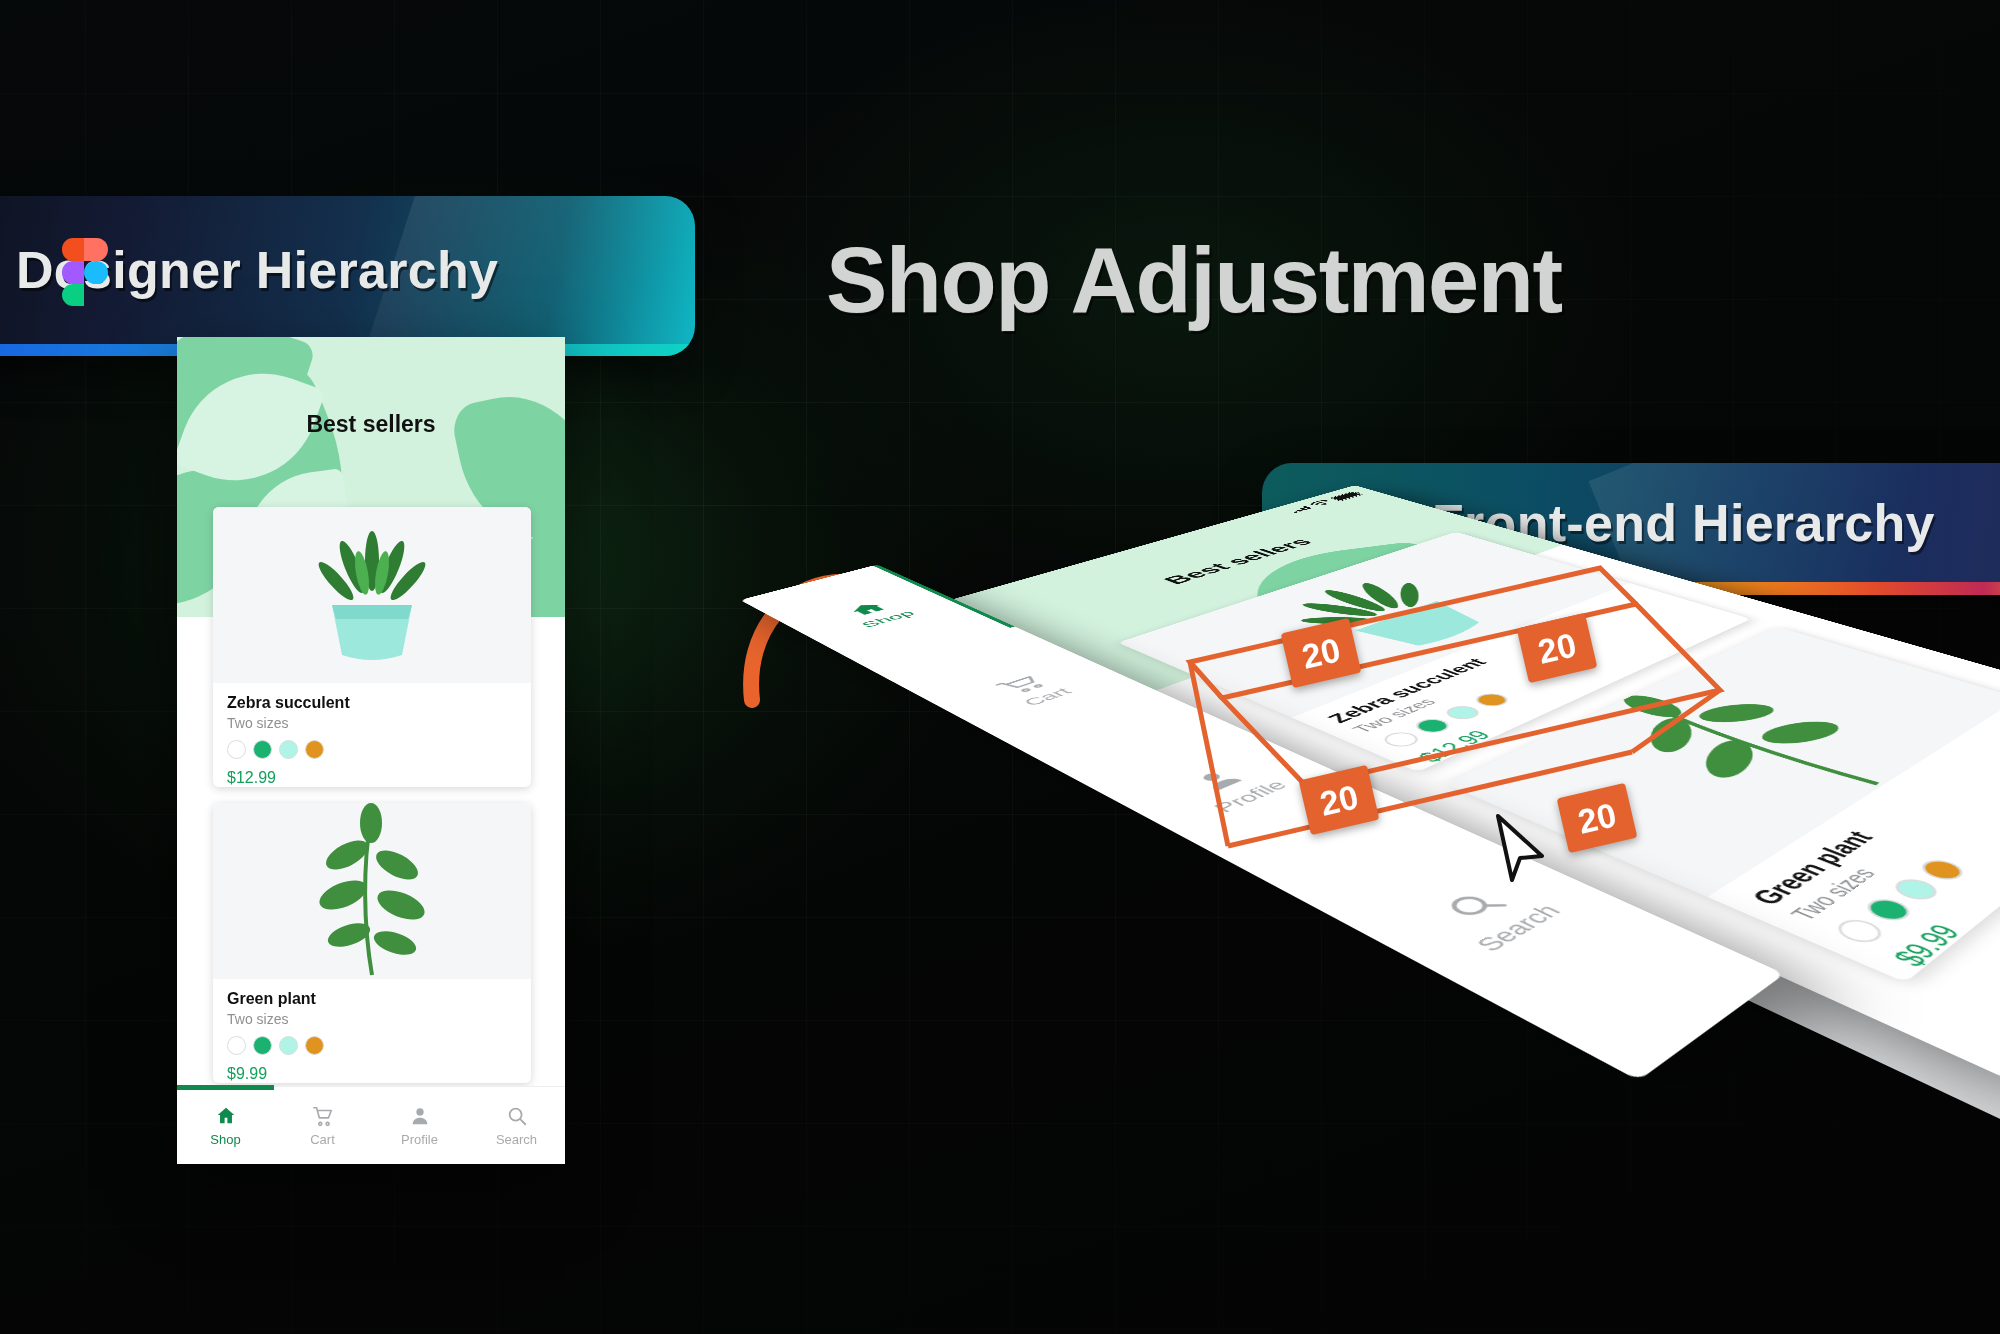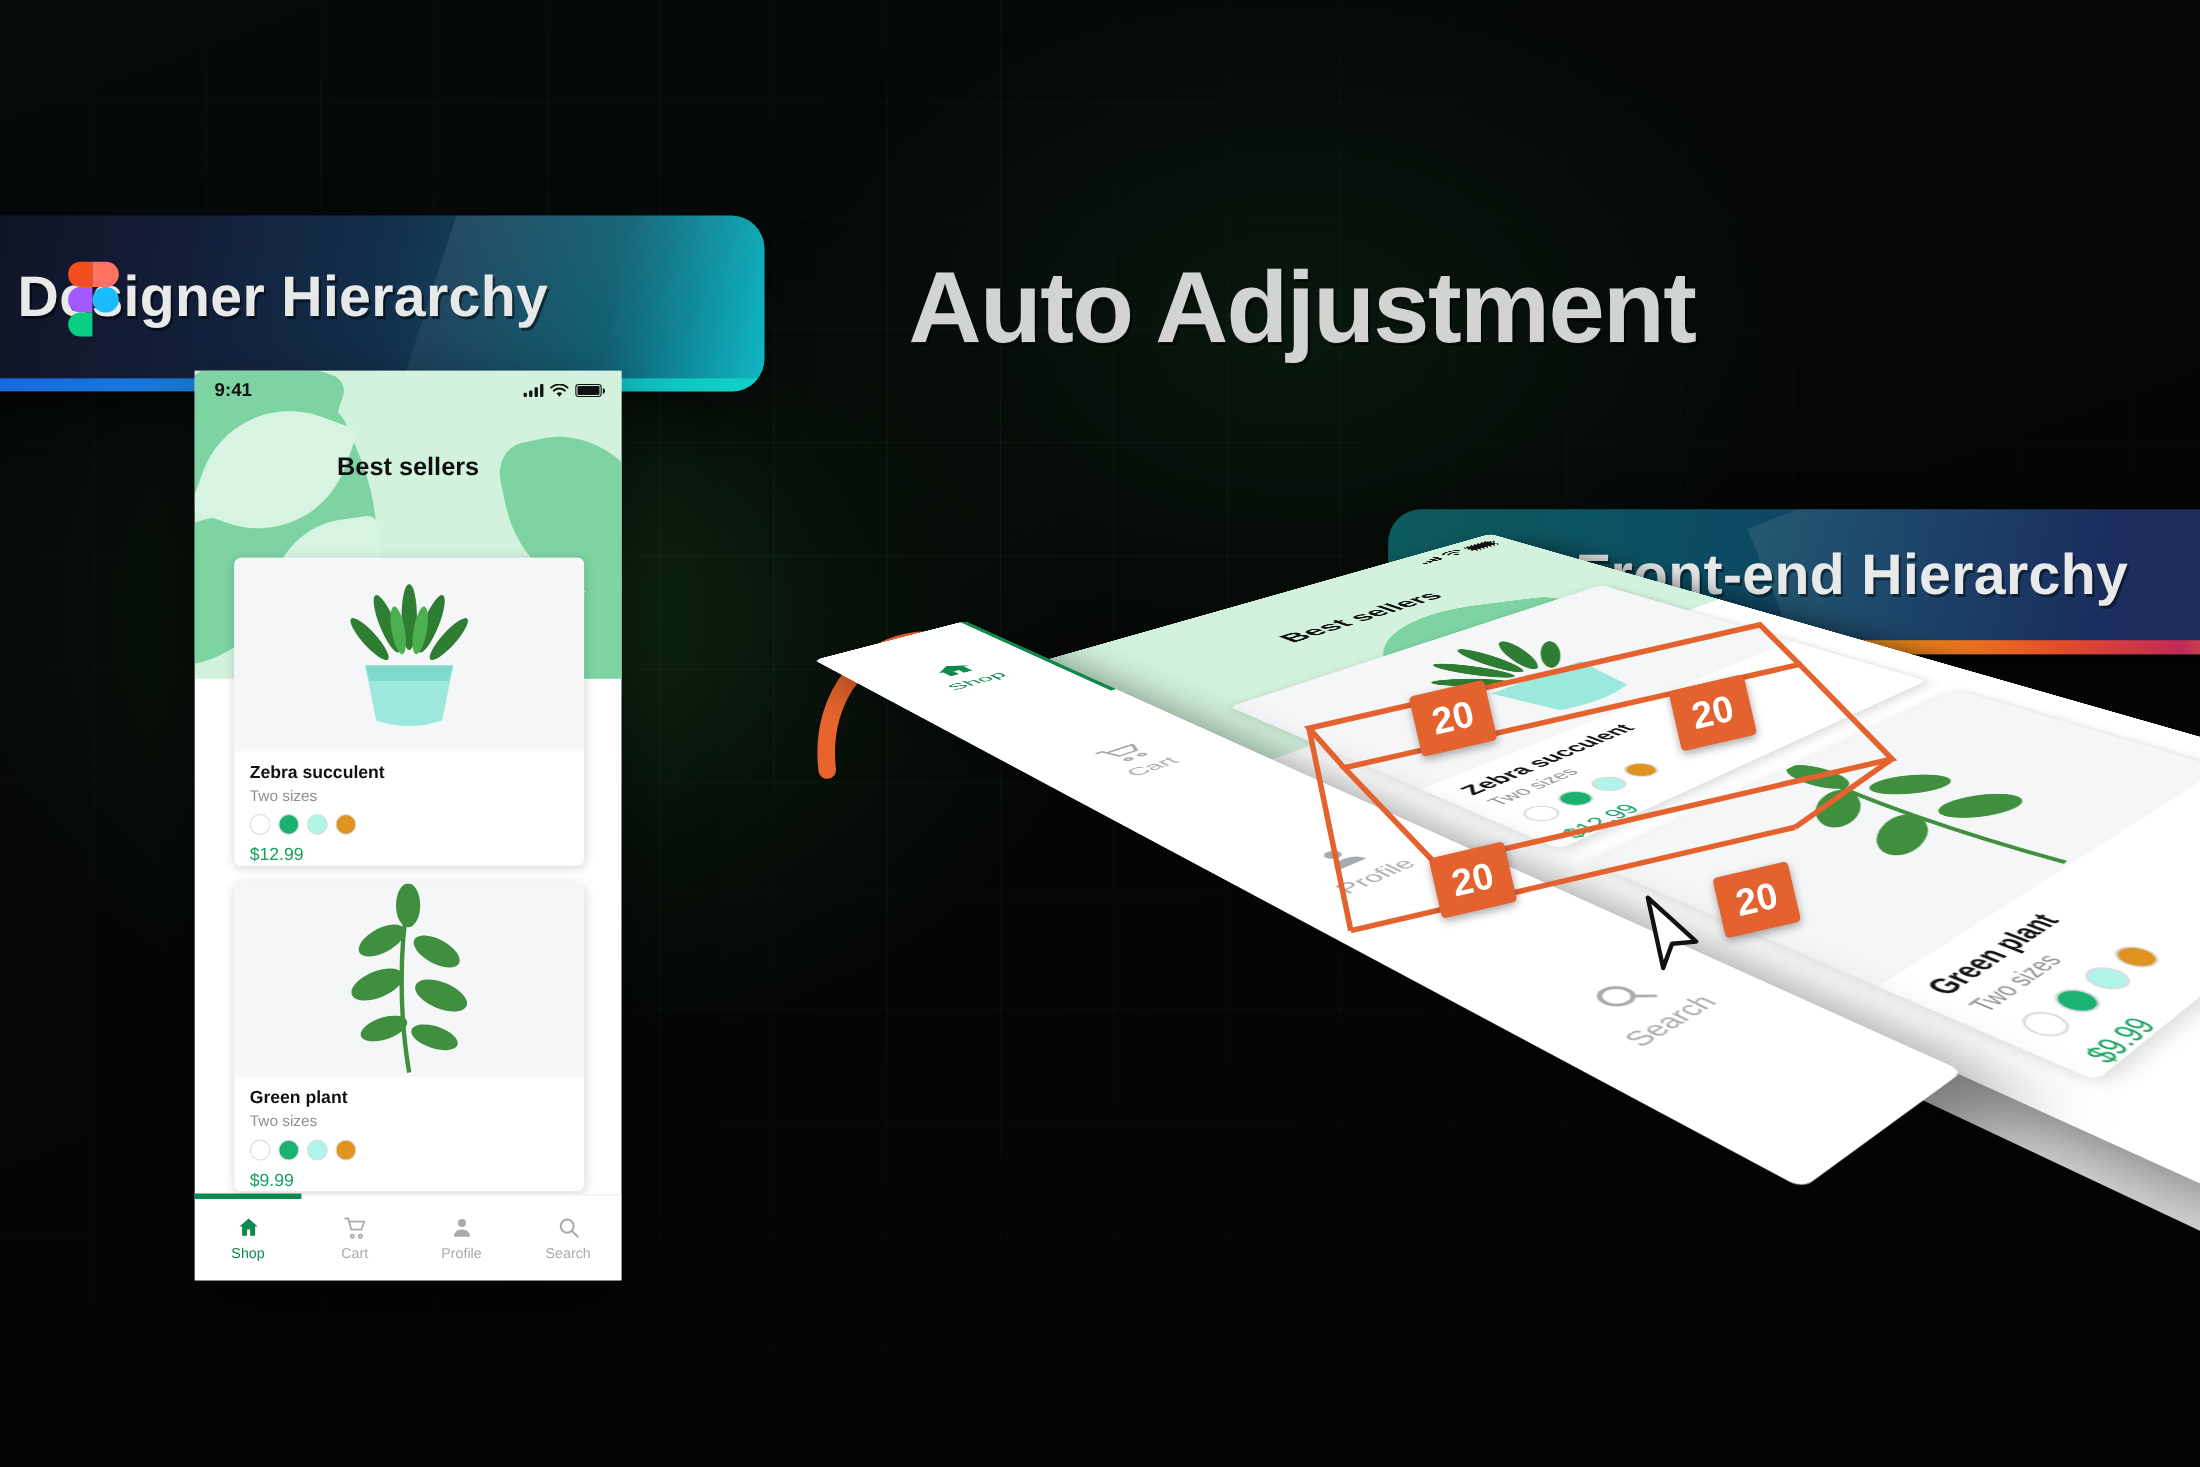--- a/index.html
+++ b/index.html
@@ -178,21 +178,21 @@
   .cursor{ position:absolute; left:1492px; top:812px; width:56px; height:72px; }
 </style>
 </head>
 <body>
 
 <div class="stage">
 
   <div class="bg-glow"></div>
   <div class="bg-grid"></div>
 
-  <div class="main-title">Auto Adjustment</div>
+  <div class="main-title">Shop Adjustment</div>
 
   <div class="badge-designer">
     <div class="sheen"></div>
     <div class="label">Designer Hierarchy</div>
     <div class="underline"></div>
   </div>
   <div class="figma">
     <i class="f1"></i>
       <i class="f2"></i>
       <i class="f3"></i>
@@ -218,39 +218,20 @@
     <div class="hero">
       <div class="leaf l1"></div>
         <div class="leaf l2"></div>
         <div class="leaf l3"></div>
       <div class="leaf l4"></div>
         <div class="leaf l5"></div>
       <div class="leaf v1"></div>
         <div class="leaf v2"></div>
     </div>
 
-    <div class="statusbar">
-      <span>9:41</span>
-      <span class="sb-right">
-        <span class="sig">
-            <i></i>
-            <i></i>
-            <i></i>
-            <i></i>
-          </span>
-        <svg width="17" height="13" viewBox="0 0 17 13">
-          <path d="M8.5 11.6 L6 8.7a4 4 0 0 1 5 0Z" fill="#111"></path>
-          <path d="M3.4 6.2a7.6 7.6 0 0 1 10.2 0" stroke="#111" stroke-width="1.7" fill="none" stroke-linecap="round"></path>
-          <path d="M1 3.4a11 11 0 0 1 15 0" stroke="#111" stroke-width="1.7" fill="none" stroke-linecap="round"></path>
-        </svg>
-        <span class="batt">
-            <i></i>
-          </span>
-      </span>
-    </div>
 
     <div class="hero-title">Best sellers</div>
 
     <div class="card c1">
       <div class="img">
         <svg viewBox="0 0 318 176" width="318" height="176">
           <g transform="translate(159,104)">
             <g fill="#2f7d32">
               <ellipse cx="0" cy="-50" rx="7" ry="30"></ellipse>
               <ellipse cx="-20" cy="-44" rx="7" ry="28" transform="rotate(-22 -20 -44)"></ellipse>

